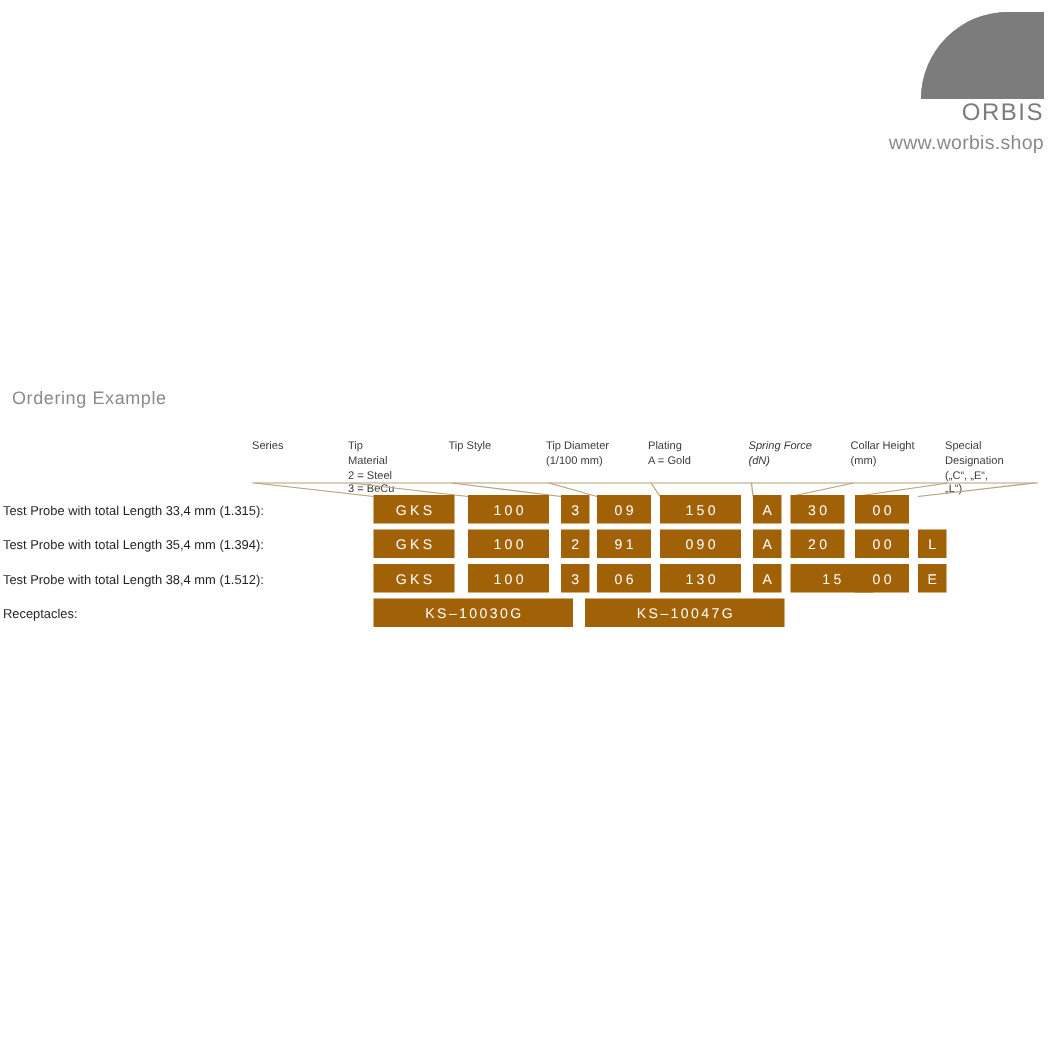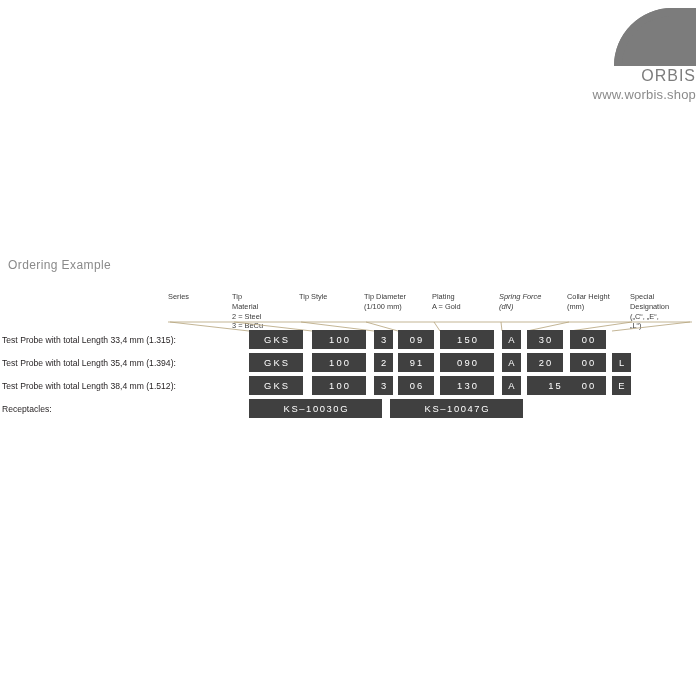--- a/index.html
+++ b/index.html
@@ -99,21 +99,21 @@
     left: 2px;
     top: 5px;
     font-size: 8.6px;
     color: #231f20;
     white-space: nowrap;
   }
   .cell {
     position: absolute;
     top: 0;
     height: 19px;
-    background: #404040;
+    background: #a16207;
     color: #ffffff;
     font-size: 9.4px;
     letter-spacing: 2.2px;
     display: flex;
     align-items: center;
     justify-content: center;
     text-indent: 2.2px;
   }
   .cell.recept {
     letter-spacing: 1.6px;

